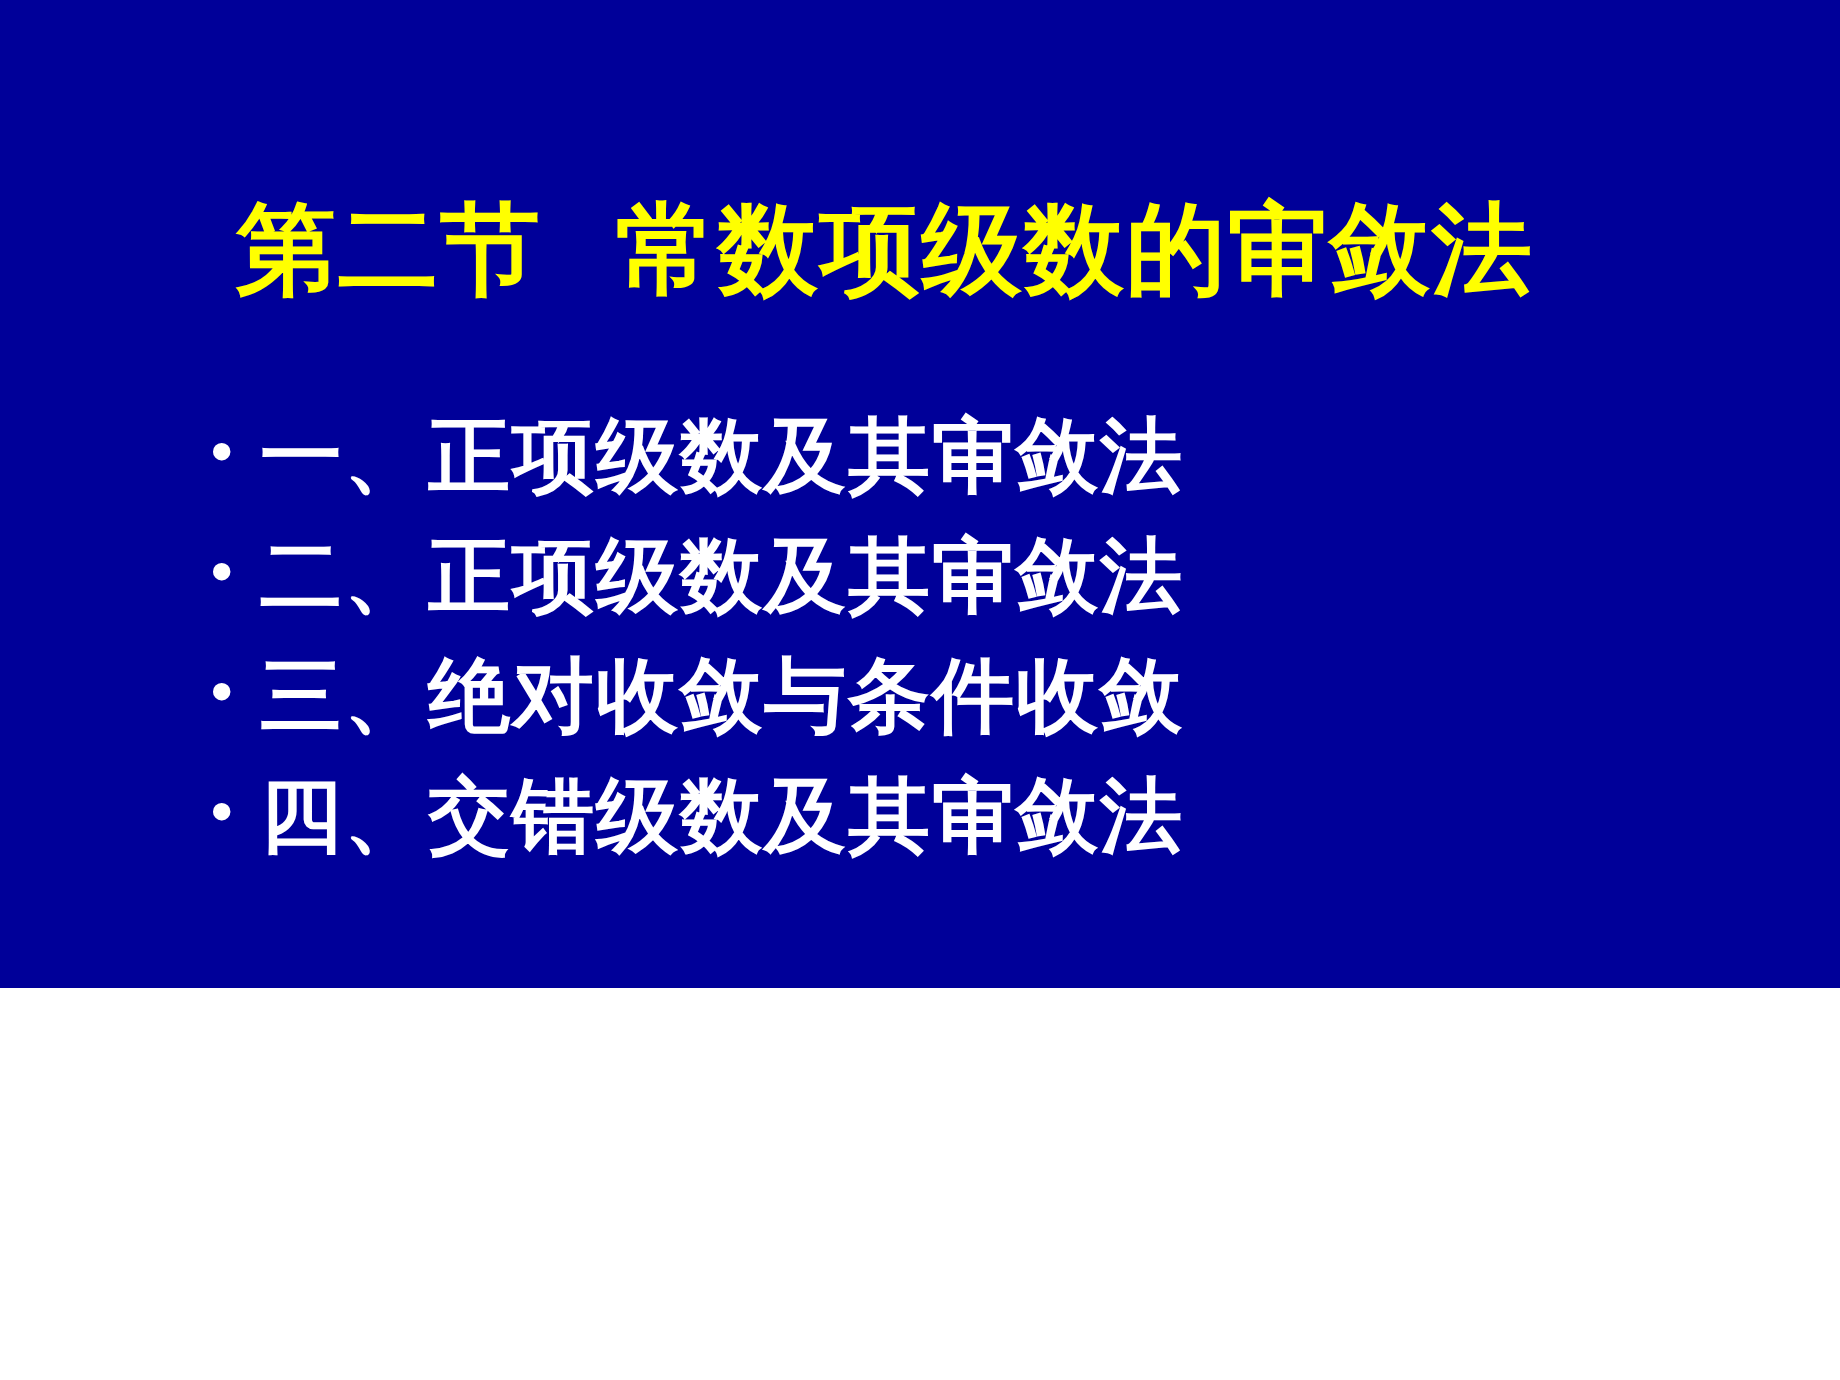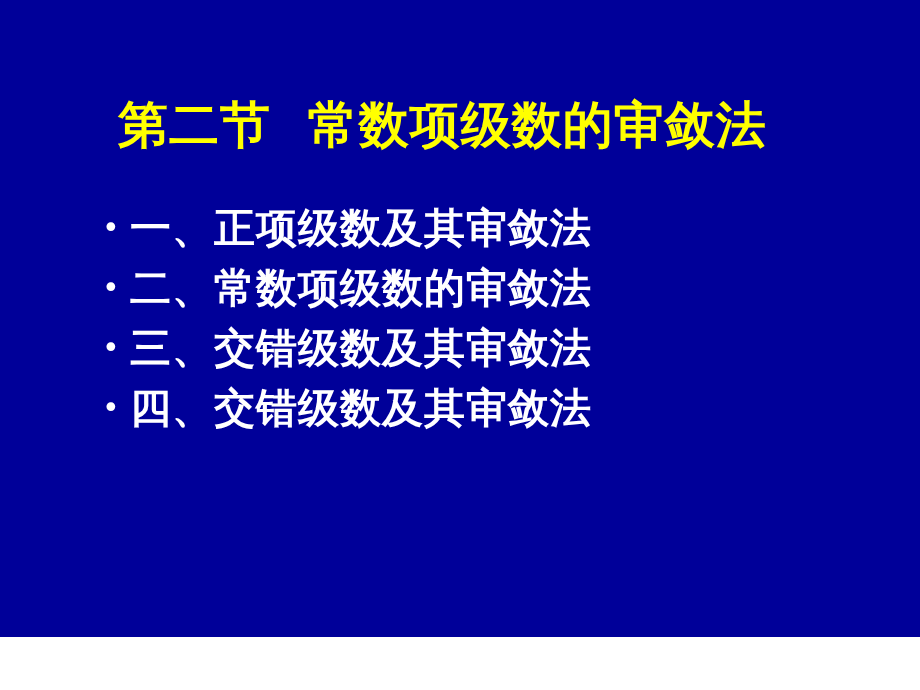--- a/index.html
+++ b/index.html
@@ -10,21 +10,21 @@
   body {
     width: 920px;
     height: 690px;
     overflow: hidden;
     font-family: "DejaVu Sans", "Liberation Sans", sans-serif;
   }
 
   .slide {
     position: relative;
     width: 920px;
-    height: 637px;
+    height: 494px;
     background: #000099;
     box-sizing: border-box;
   }
 
   .slide-title {
     position: absolute;
     left: 118px;
     top: 94px;
     width: 760px;
     color: #FFFF00;
@@ -88,26 +88,26 @@
 
   <ul class="bullet-list">
 
     <li class="bullet-item">
       <span class="bullet-marker">•</span>
       <span class="bullet-text">一、正项级数及其审敛法</span>
     </li>
 
     <li class="bullet-item">
       <span class="bullet-marker">•</span>
-      <span class="bullet-text">二、常数项级数的审敛法</span>
+      <span class="bullet-text">二、正项级数及其审敛法</span>
     </li>
 
     <li class="bullet-item">
       <span class="bullet-marker">•</span>
-      <span class="bullet-text">三、交错级数及其审敛法</span>
+      <span class="bullet-text">三、绝对收敛与条件收敛</span>
     </li>
 
     <li class="bullet-item">
       <span class="bullet-marker">•</span>
       <span class="bullet-text">四、交错级数及其审敛法</span>
     </li>
 
   </ul>
 
 </div>

